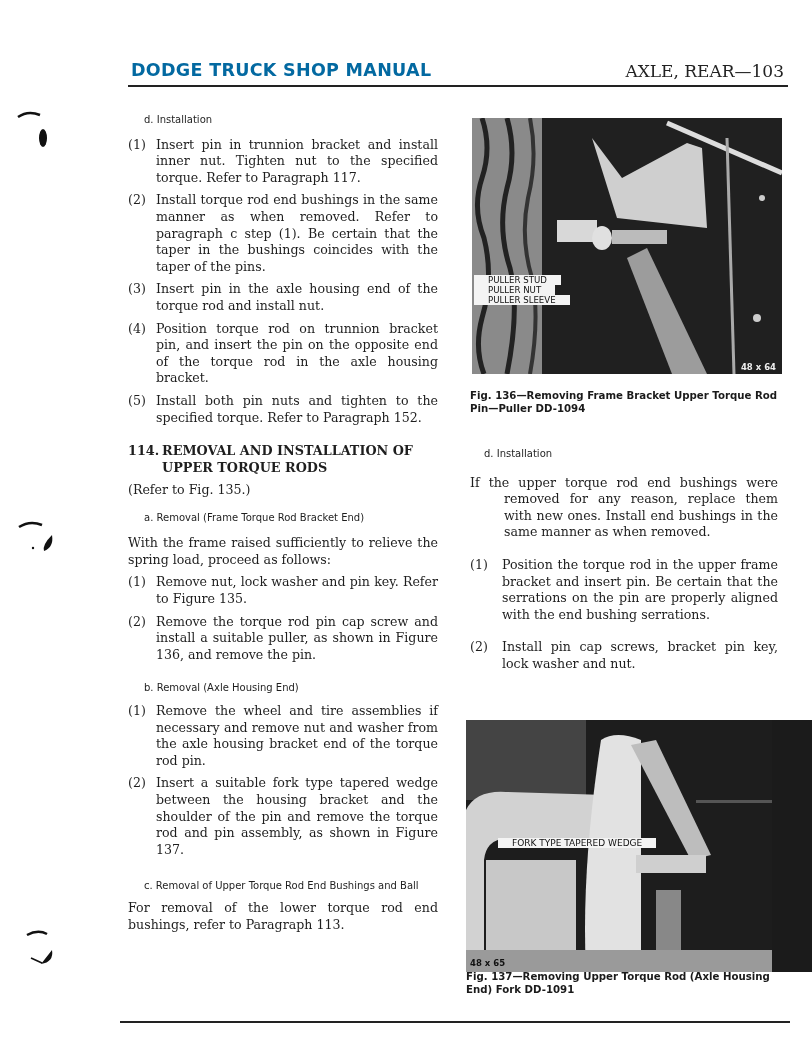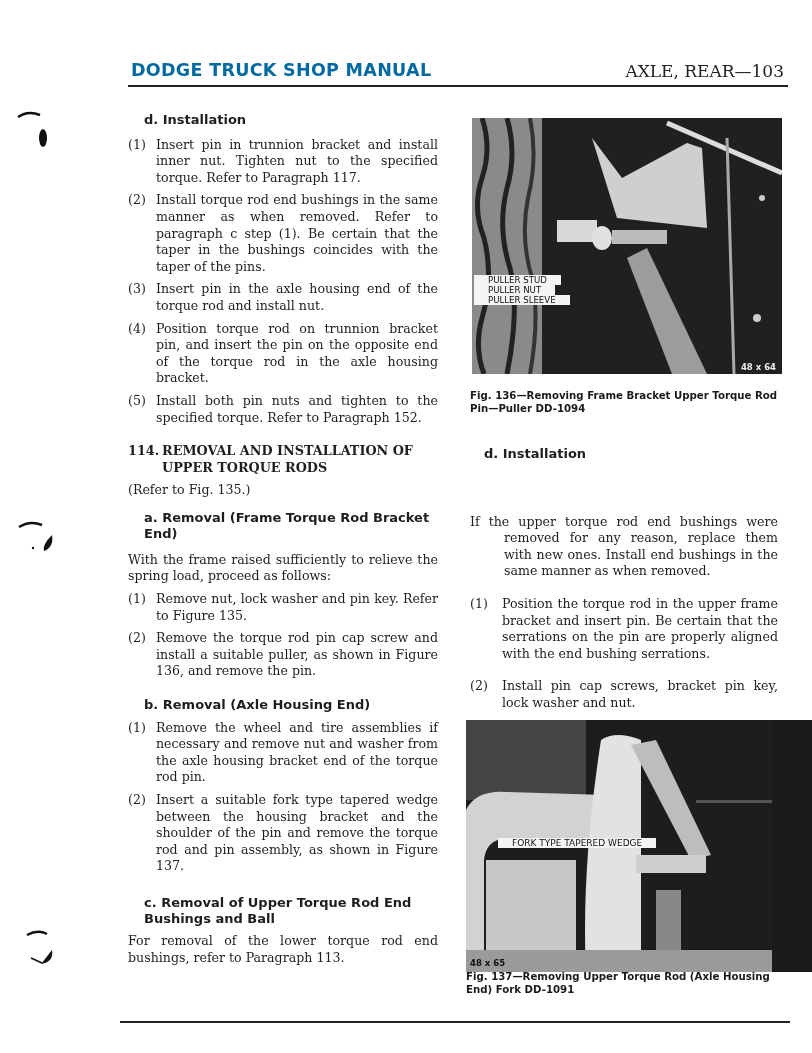--- a/index.html
+++ b/index.html
@@ -9,27 +9,27 @@
   .header-left { left: 131px; top: 60px; font-family: "DejaVu Sans", sans-serif; font-weight: bold;
                  font-size: 17.5px; letter-spacing: 0.3px; color: #0369a1; }
   .header-right { right: 28px; top: 61px; font-family: "DejaVu Serif", serif; font-size: 17px; color: #222; }
   .header-rule { left: 128px; top: 85px; width: 660px; height: 2px; background: #222; }
   .footer-rule { left: 120px; top: 1021px; width: 670px; height: 2px; background: #222; }
 
   .col { position: absolute; font-size: 12.6px; line-height: 16.6px; color: #1e1e1e; }
   .left-col { left: 128px; top: 112px; width: 310px; }
   .right-col { left: 470px; top: 446px; width: 308px; }
 
-  .subhead { font-family: "DejaVu Sans", sans-serif; font-weight: bold; font-size: 13px; margin-left: 16px; }
+  .subhead { font-family: "DejaVu Sans", sans-serif; font-weight: normal; font-size: 10px; margin-left: 16px; }
   .item { display: flex; text-align: justify; }
   .item .num { width: 28px; flex: none; }
   .item .txt { flex: 1; text-align: justify; }
   .para-head { font-family: "DejaVu Serif", serif; font-weight: bold; font-size: 12.8px; display: flex; line-height: 17px; }
   .para-head .pnum { width: 34px; flex: none; }
-  .hang { padding-left: 36px; text-indent: -36px; text-align: justify; margin-top: 39px; }
+  .hang { padding-left: 36px; text-indent: -36px; text-align: justify; }
 
   .photo { position: absolute; background: #1b1b1b; overflow: hidden; }
   .fig136 { left: 472px; top: 118px; width: 310px; height: 256px; }
   .fig137 { left: 466px; top: 720px; width: 356px; height: 252px; }
   .caption { position: absolute; font-family: "DejaVu Sans", sans-serif; font-weight: bold; font-size: 10.2px;
              text-align: left; line-height: 13px; color: #1a1a1a; }
   .cap136 { left: 470px; top: 389px; width: 320px; }
   .cap137 { left: 466px; top: 970px; width: 330px; }
   .label { position: absolute; background: #f4f4f4; color: #111; font-family: "DejaVu Sans", sans-serif;
            font-size: 8.6px; line-height: 10px; padding: 0 14px; }

